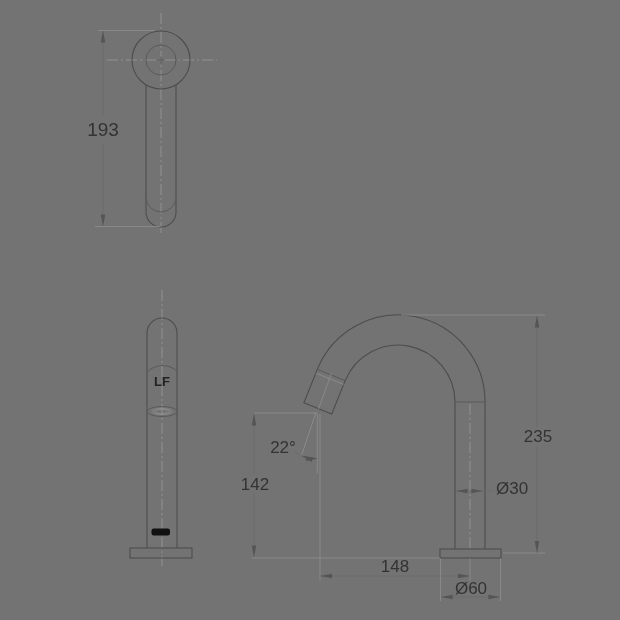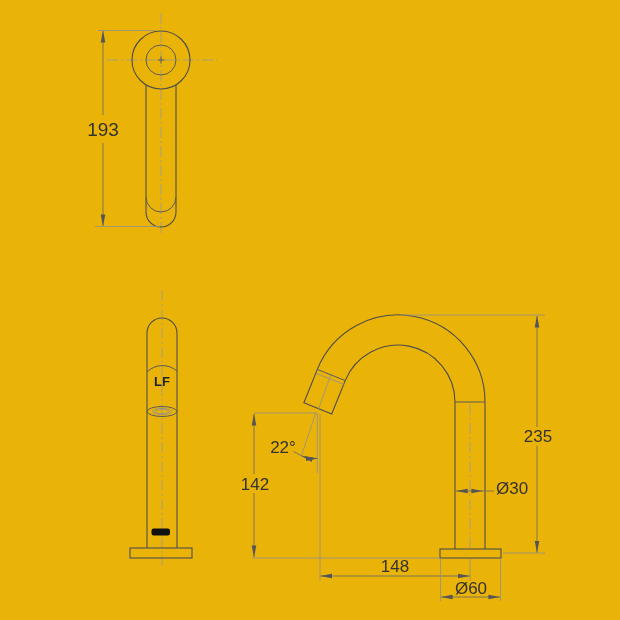--- a/index.html
+++ b/index.html
@@ -1,16 +1,16 @@
 <!DOCTYPE html>
 <html><head>
 <meta charset="utf-8">
 <style>
   html,body{margin:0;padding:0;background:#ffffff;}
-  .stage{width:620px;height:620px;position:relative;background:#eab308;font-family:"Liberation Sans",sans-serif;}
+  .stage{width:620px;height:620px;position:relative;background:#737373;font-family:"Liberation Sans",sans-serif;}
   svg{display:block;}
   .obj{stroke:#4d4d4d;stroke-width:1.1;fill:none;}
   .obj2{stroke:#5a5a5a;stroke-width:1;fill:none;}
   .thin{stroke:#8f8f8f;stroke-width:.8;fill:none;}
   .dim{stroke:#6a6a6a;stroke-width:.85;fill:none;}
   .cl{stroke:#9a9a9a;stroke-width:.8;fill:none;stroke-dasharray:11 3 2 3;}
   .dimtext{font:17px "Liberation Sans",sans-serif;fill:#333;}
   .dimtext-big{font:19px "Liberation Sans",sans-serif;fill:#333;}
   .lftext{font:bold 13px "Liberation Sans",sans-serif;fill:#222;}
 </style>

